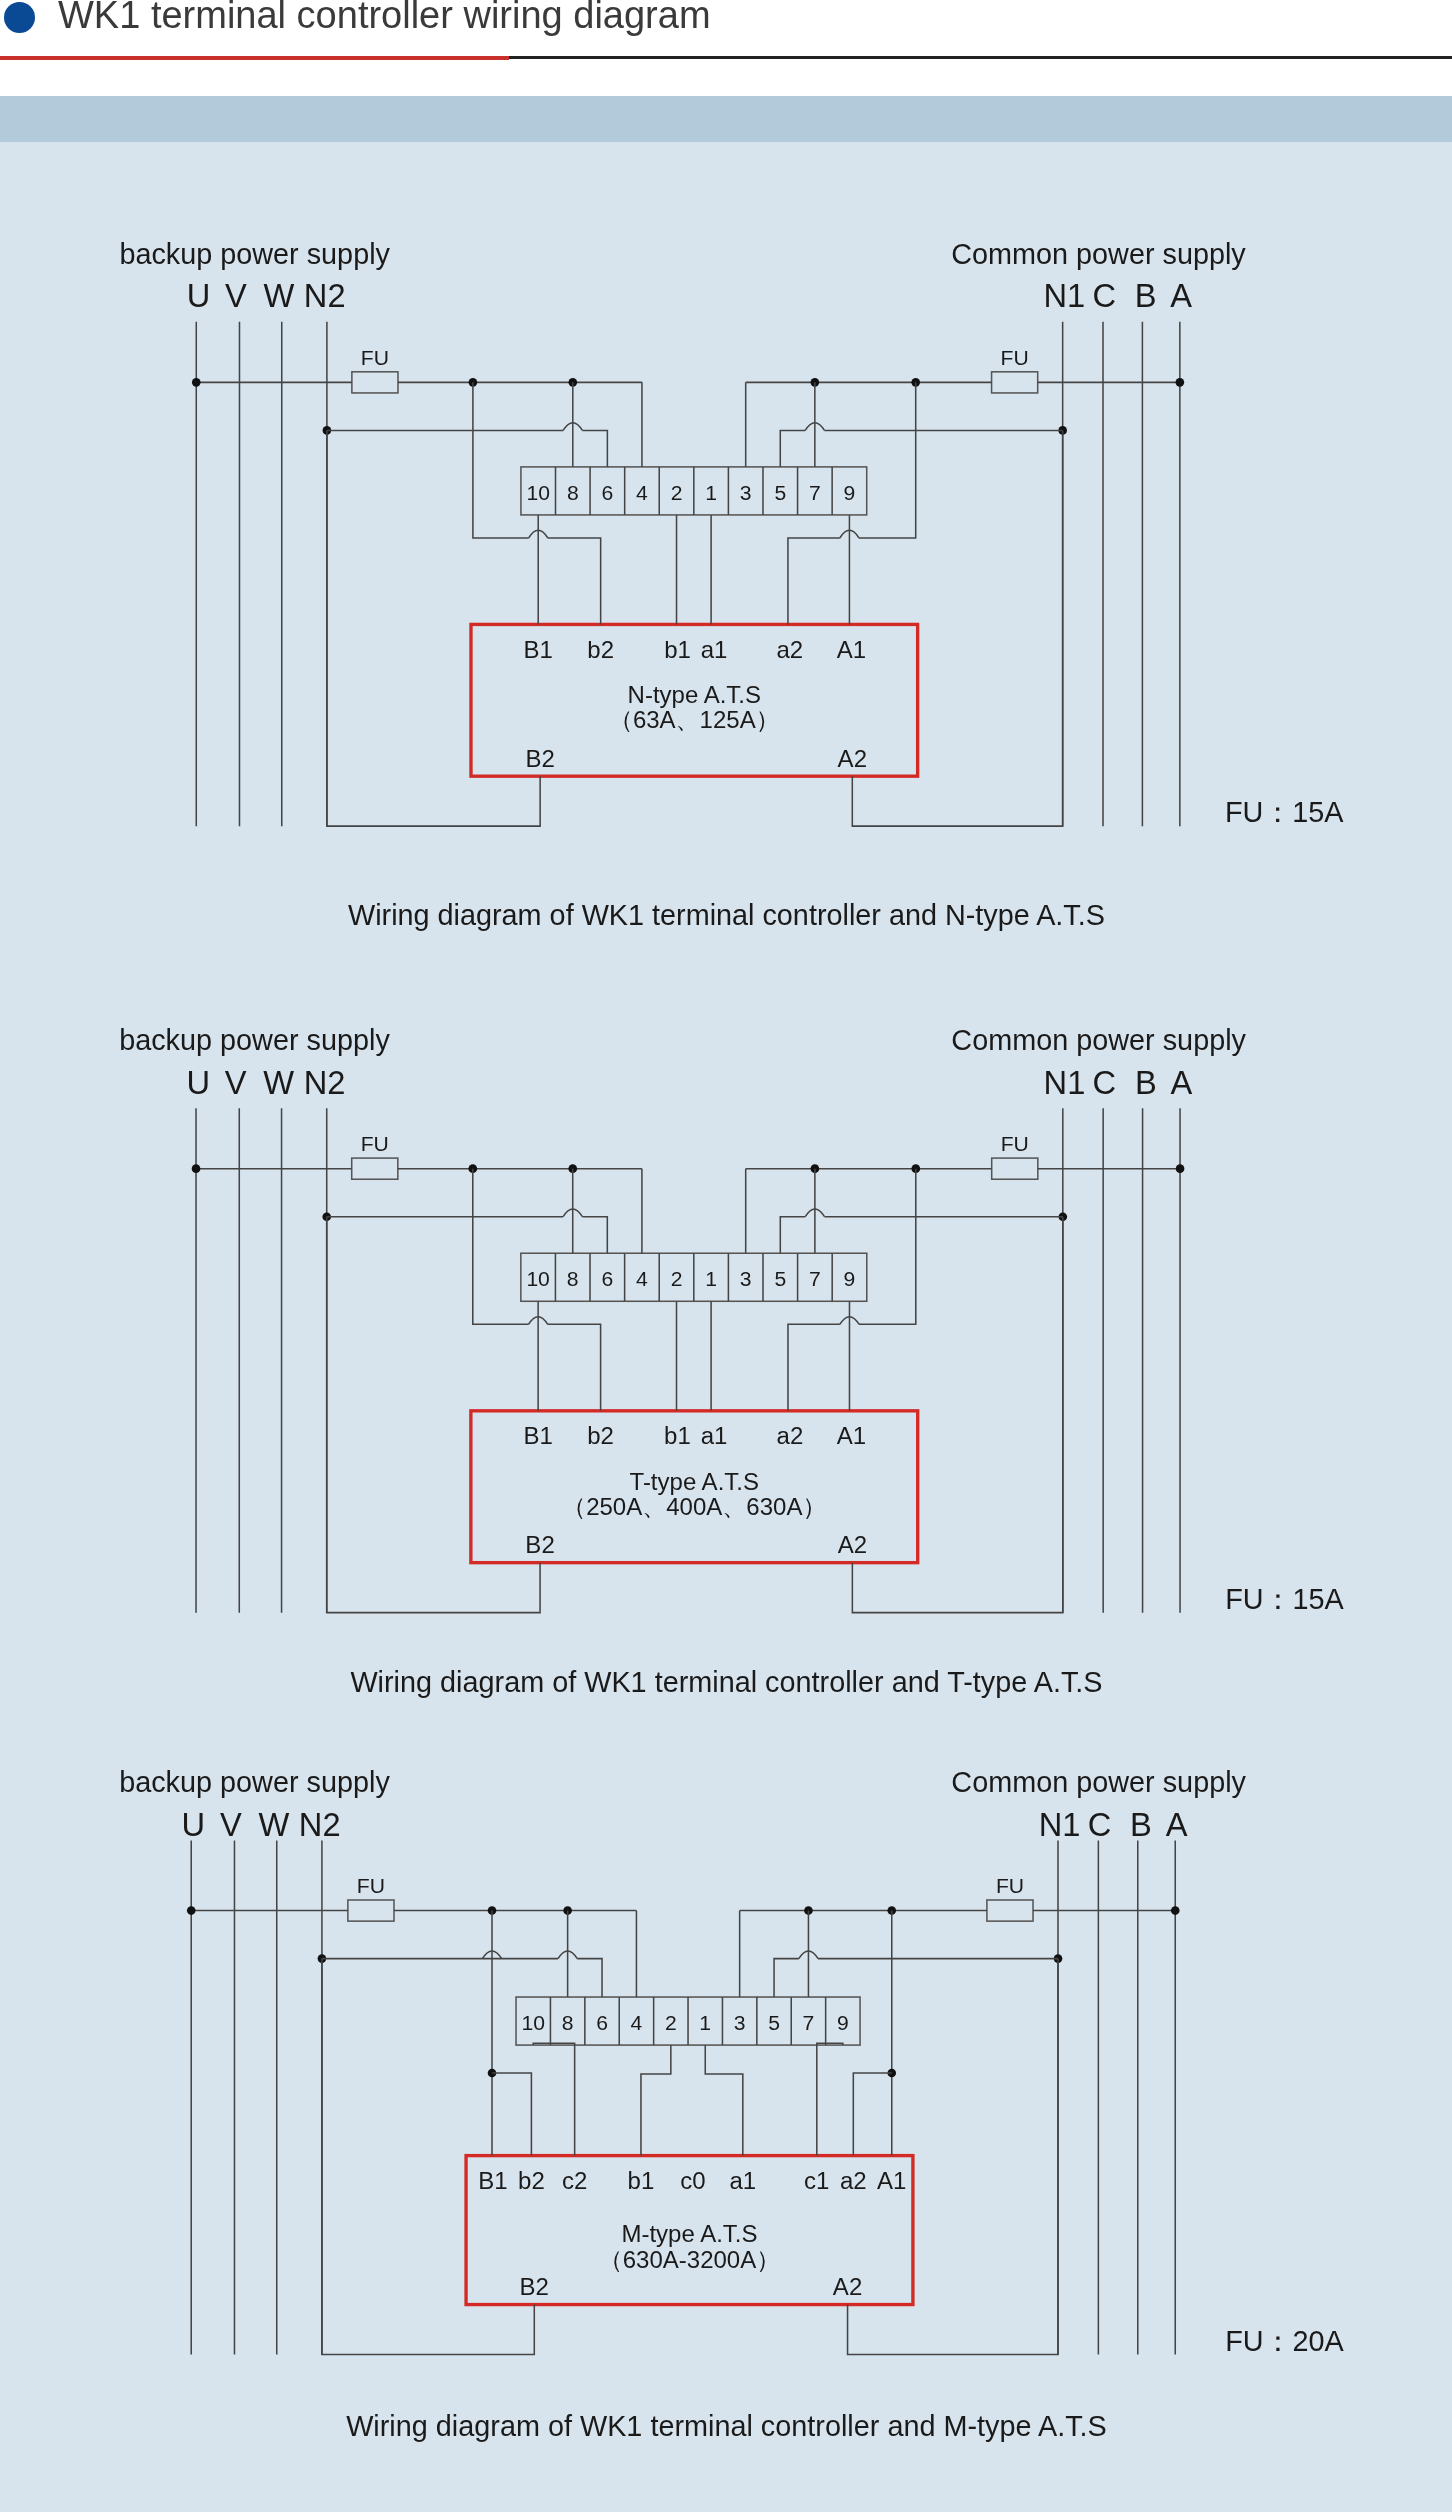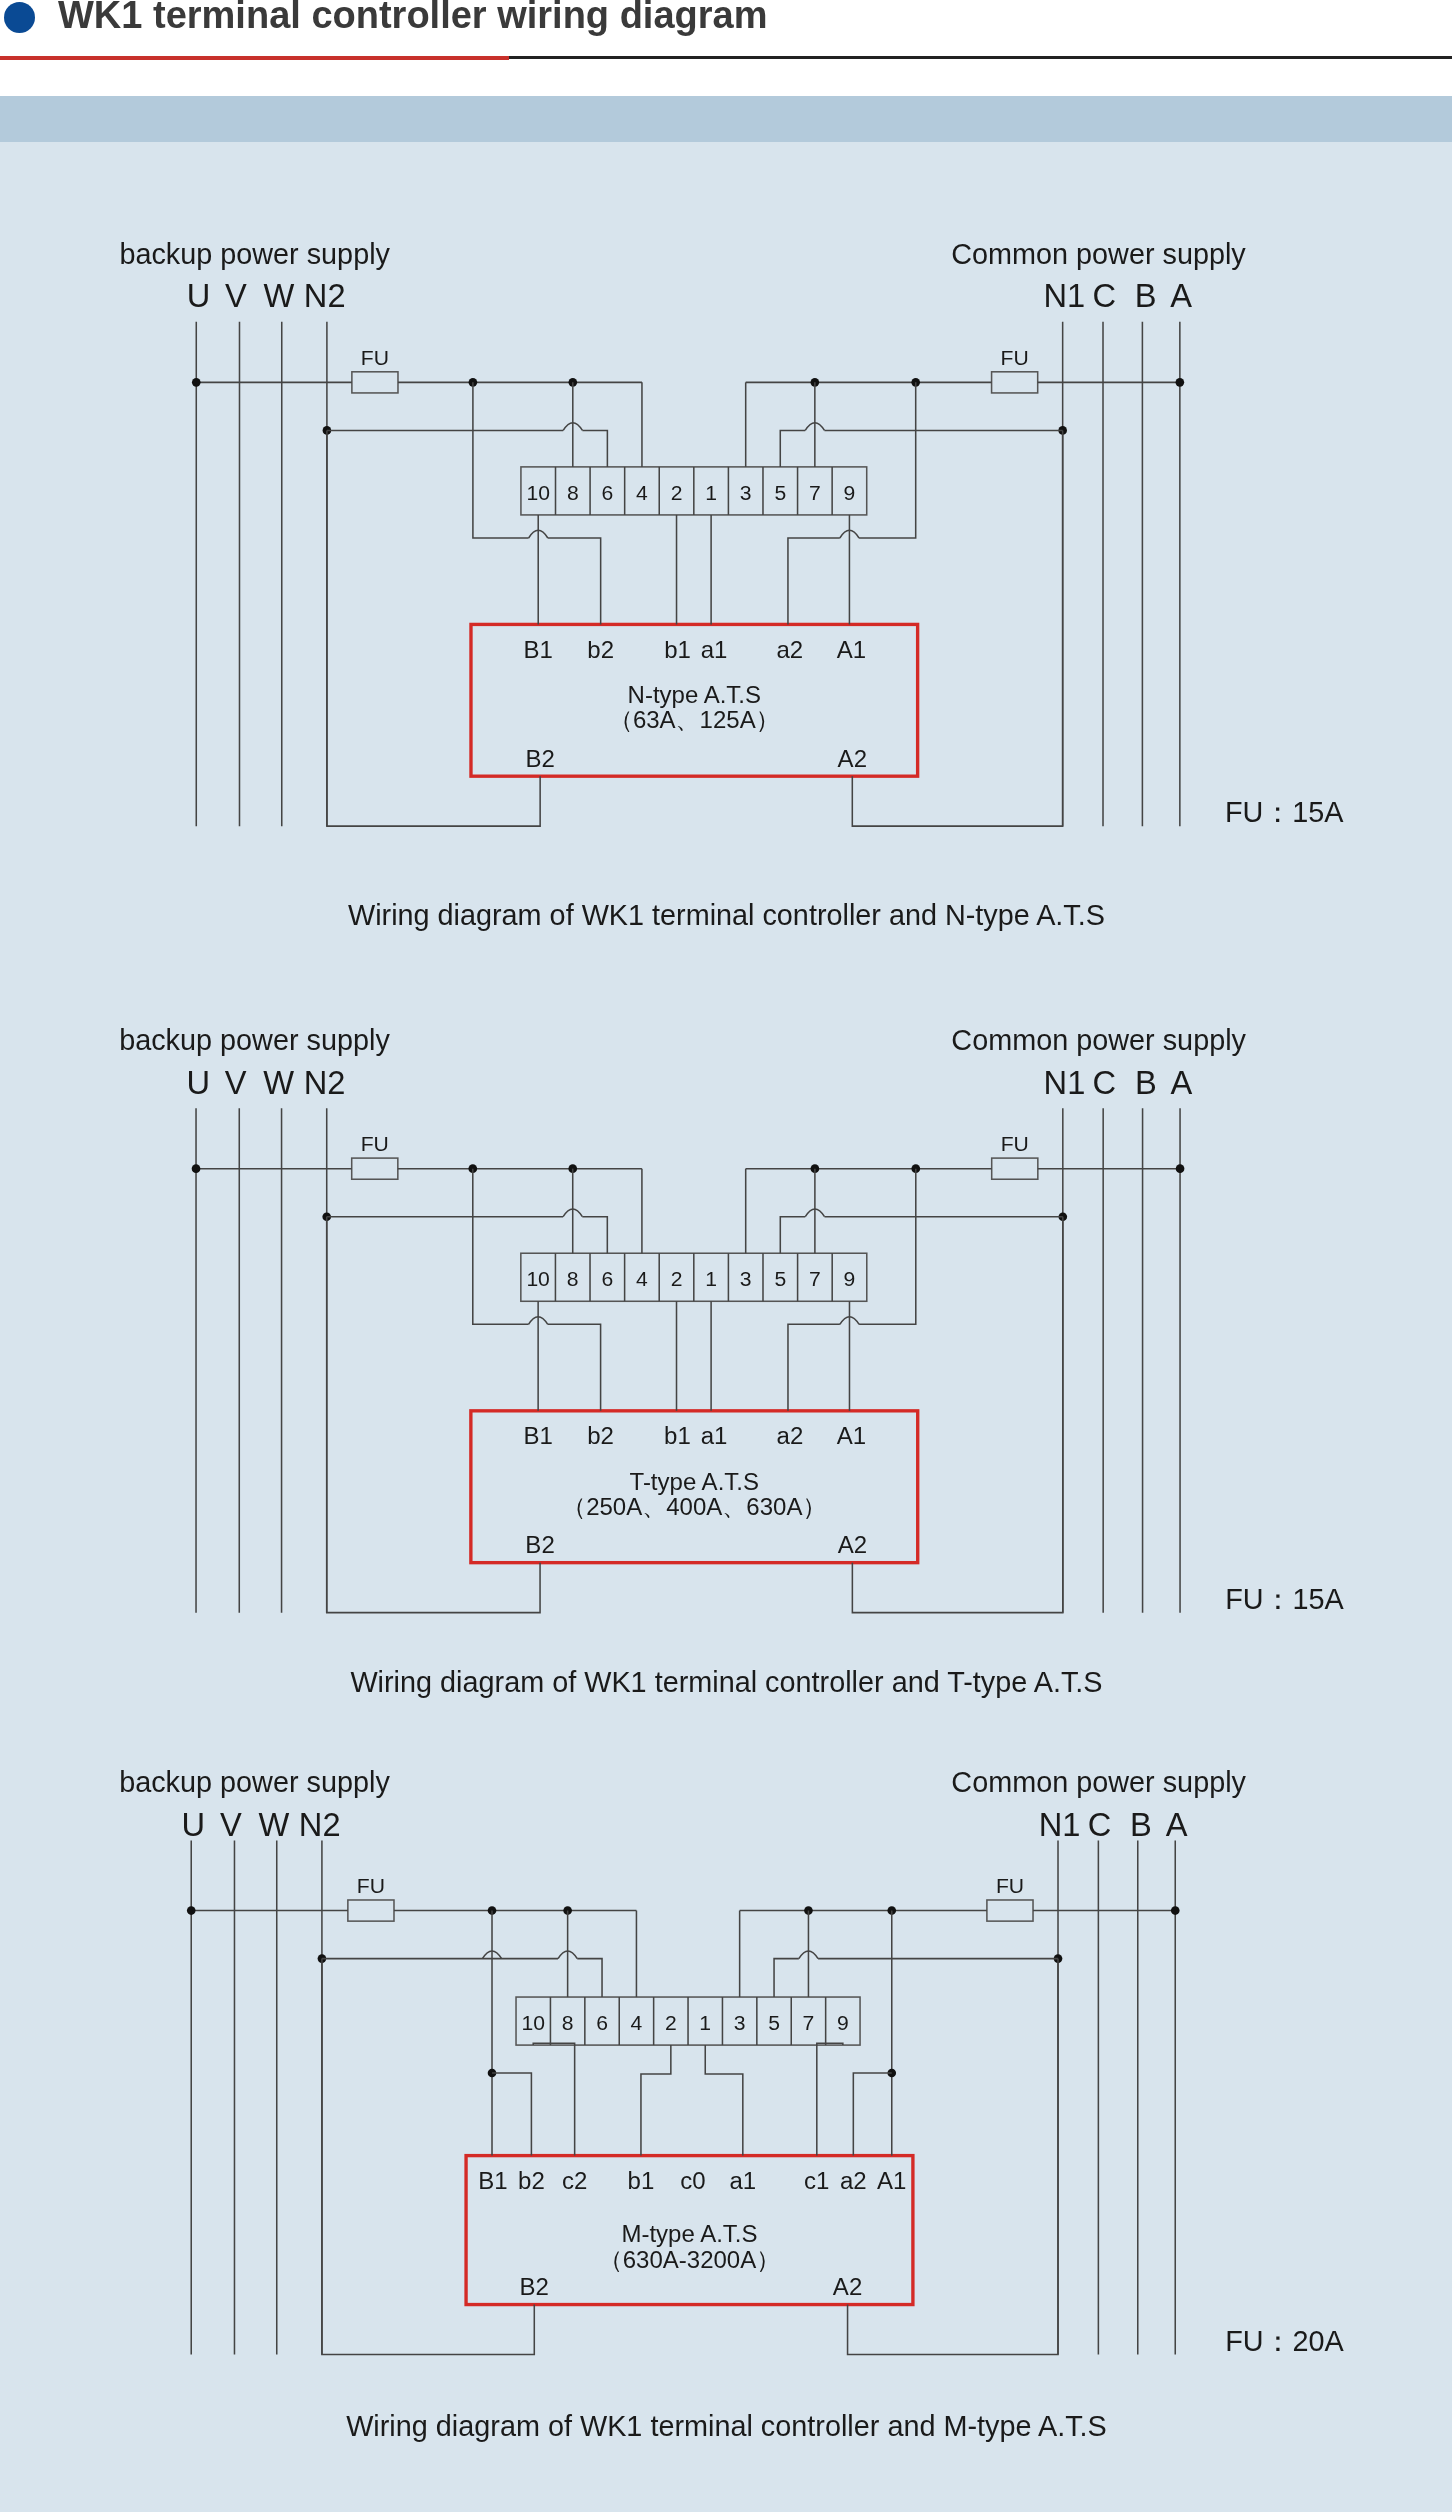--- a/index.html
+++ b/index.html
@@ -1,17 +1,17 @@
 <!DOCTYPE html>
 <html><head>
 <meta charset="utf-8">
 <style>
   html, body { margin: 0; padding: 0; }
   body { width: 1452px; height: 2512px; background: #d8e4ed; font-family: "Liberation Sans", sans-serif; color: #1a1a1a; position: relative; overflow: hidden; }
-  .header { position: absolute; left: 0; top: 0; width: 1452px; height: 96px; background: #ffffff; font-weight: bold; }
+  .header { position: absolute; left: 0; top: 0; width: 1452px; height: 96px; background: #ffffff; }
   .bullet { position: absolute; left: 3.8px; top: 1.9px; width: 31px; height: 31px; border-radius: 50%; background: #0a4a94; }
   .title { position: absolute; left: 58px; top: -5.8px; font-size: 38px; color: #3a3a3a; white-space: nowrap; }
   .rule-red { position: absolute; left: 0; top: 56px; width: 509px; height: 3.8px; background: #c8312b; }
   .rule-black { position: absolute; left: 509px; top: 56px; width: 943px; height: 2.9px; background: #222; }
   .band { position: absolute; left: 0; top: 96px; width: 1452px; height: 46px; background: #b3cadb; }
   svg.diag { position: absolute; left: 0; }
   svg text { font-family: "Liberation Sans", sans-serif; fill: #1a1a1a; }
 </style>
 </head>
 <body>

